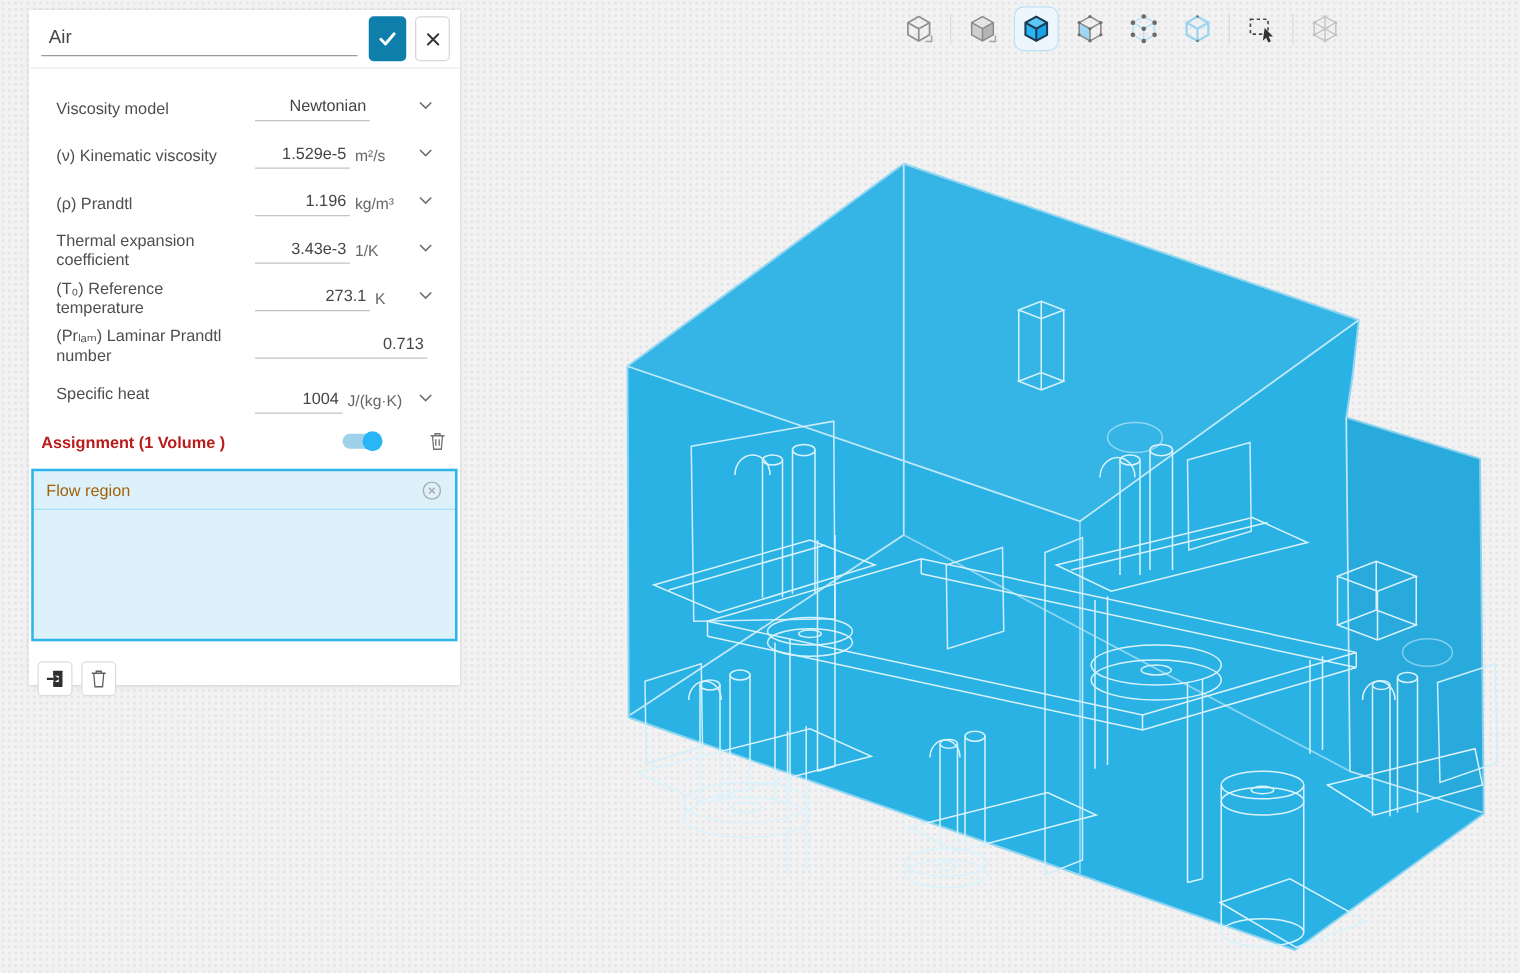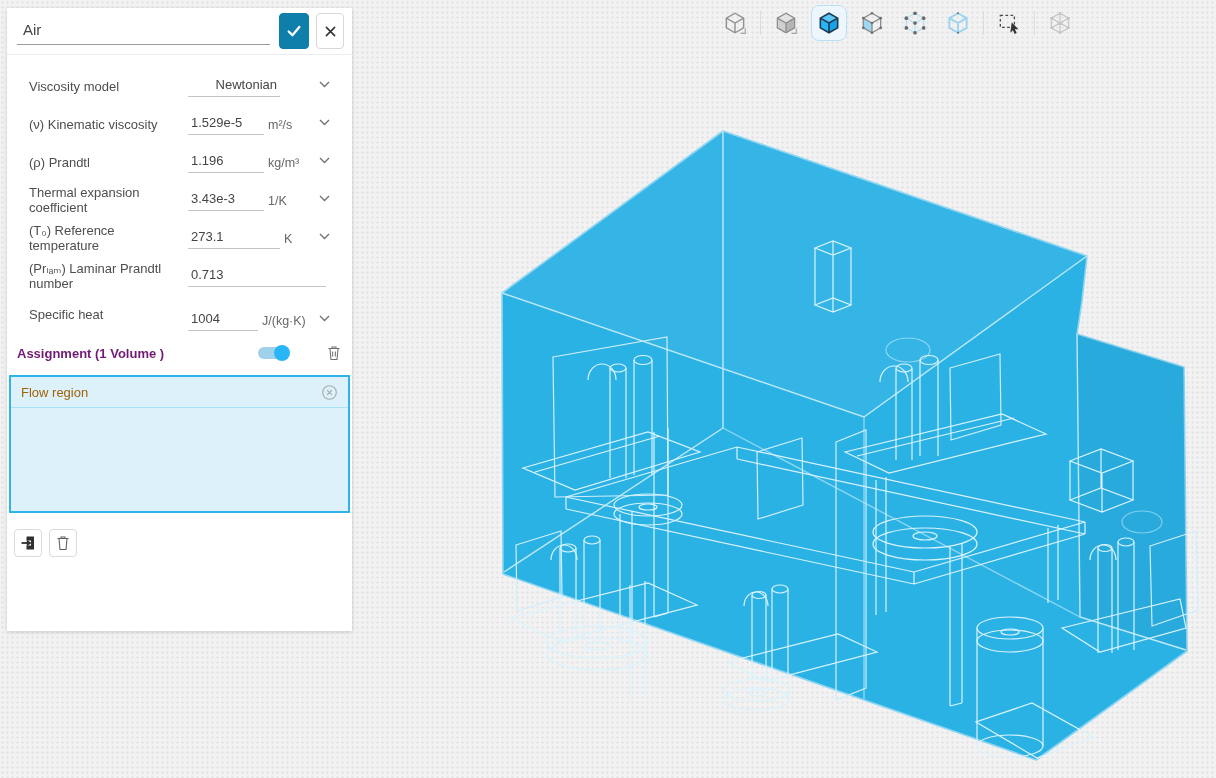--- a/index.html
+++ b/index.html
@@ -16,41 +16,41 @@
 
   
   .toolbar { position:absolute; left:717px; top:5px; display:flex; align-items:center; gap:7px; }
   .tbtn { width:36px; height:36px; display:flex; align-items:center; justify-content:center;
           background:transparent; border:1px solid transparent; border-radius:8px; cursor:pointer; }
   .tbtn.selected { background:#ecf6fc; border-color:#b9e1f4; }
   .tbtn.disabled { opacity:.5; }
   .tsep { width:1px; height:24px; background:#dcdcdc; }
 
   
-  .panel { position:absolute; left:7px; top:8px; width:345px; height:623px; background:#fff;
+  .panel { position:absolute; left:23px; top:8px; width:345px; height:540px; background:#fff;
            box-shadow:0 1px 4px rgba(0,0,0,.16); }
   .phead { height:47px; display:flex; align-items:center; padding:0 8px 0 10px; border-bottom:1px solid #ececec; }
   .name-input { flex:1; font-size:15px; color:#454545; border-bottom:1px solid #9b9b9b;
                 padding:3px 6px 6px; margin-right:9px; }
   .btn-check { width:30px; height:36px; background:#0e7fab; border:1px solid #0e7fab; border-radius:4px;
                display:flex; align-items:center; justify-content:center; margin-right:7px; cursor:pointer; }
   .btn-close { width:28px; height:36px; background:#fff; border:1px solid #d8d8d8; border-radius:4px;
                display:flex; align-items:center; justify-content:center; cursor:pointer; }
   .rows { padding:12px 22px 0; }
   .row { height:38px; display:flex; align-items:center; }
   .lbl { flex:1; font-size:13px; color:#4e4e4e; }
   .ctl { position:relative; width:142px; display:flex; align-items:flex-end; }
-  .vline { border-bottom:1px solid #c4c4c4; font-size:13px; color:#454545; text-align:left; padding:1px 3px 4px; }
+  .vline { border-bottom:1px solid #c4c4c4; font-size:13px; color:#454545; text-align:right; padding:1px 3px 4px; }
   .vline.sel { text-align:right; width:92px; }
   .w76 { width:76px; } .w92 { width:92px; } .w138 { width:138px; } .w70 { width:70px;margin-top:12px; }
   .unit { font-size:12.5px; color:#666; margin-left:4px; padding-bottom:3px; white-space:nowrap; }
   .chev { position:absolute; right:0; bottom:9px; }
   .chev path { stroke:#6f6f6f; stroke-width:1.3; fill:none; }
   .assign { display:flex; align-items:center; height:36px; padding:0 10px; margin-top:2px; }
-  .assign .albl { flex:1; font-size:13px; font-weight:700; color:#701a75; }
+  .assign .albl { flex:1; font-size:13px; font-weight:700; color:#b91c1c; }
   .toggle { position:relative; width:30px; height:12px; border-radius:6px; background:#9fd2ea; cursor:pointer; margin-right:38px; }
   .toggle .knob { position:absolute; right:-2px; top:-2px; width:16px; height:16px; border-radius:50%; background:#29b6f6; }
   .selbox { margin:4px 2px 0; border:2px solid #2fb4ea; background:#ddf1fa; height:138px; }
   .selitem { height:31px; display:flex; align-items:center; padding:0 10px; border-bottom:1px solid rgba(41,182,246,.28); cursor:pointer; }
   .selitem .slbl { flex:1; font-size:13px; color:#a16207; }
   .footer { display:flex; gap:7px; padding:16px 7px 0; }
   .sq { width:28px; height:28px; background:#fff; border:1px solid #dcdcdc; border-radius:4px;
         display:flex; align-items:center; justify-content:center; cursor:pointer; }
 </style>
 </head>

